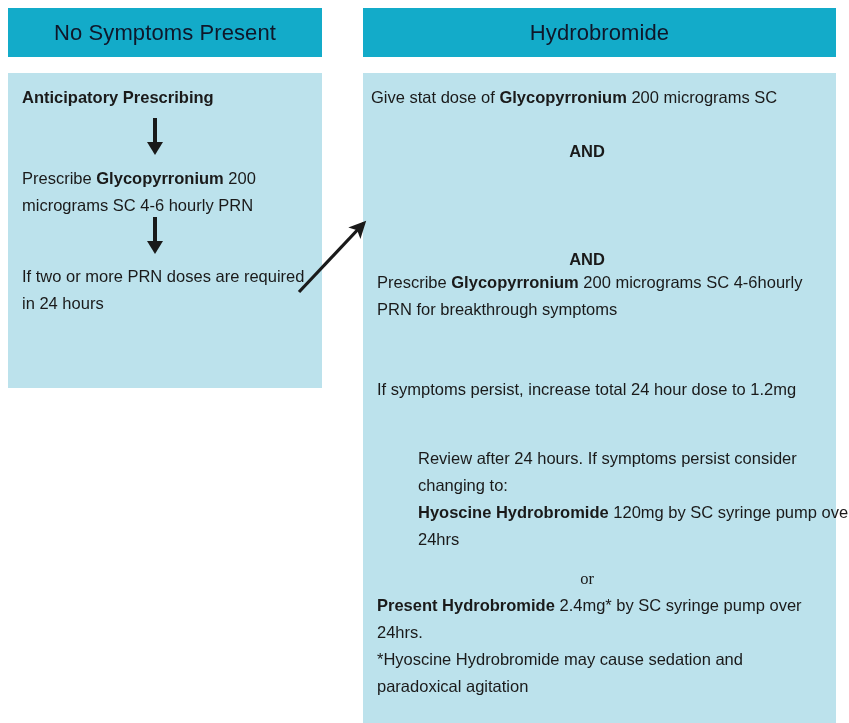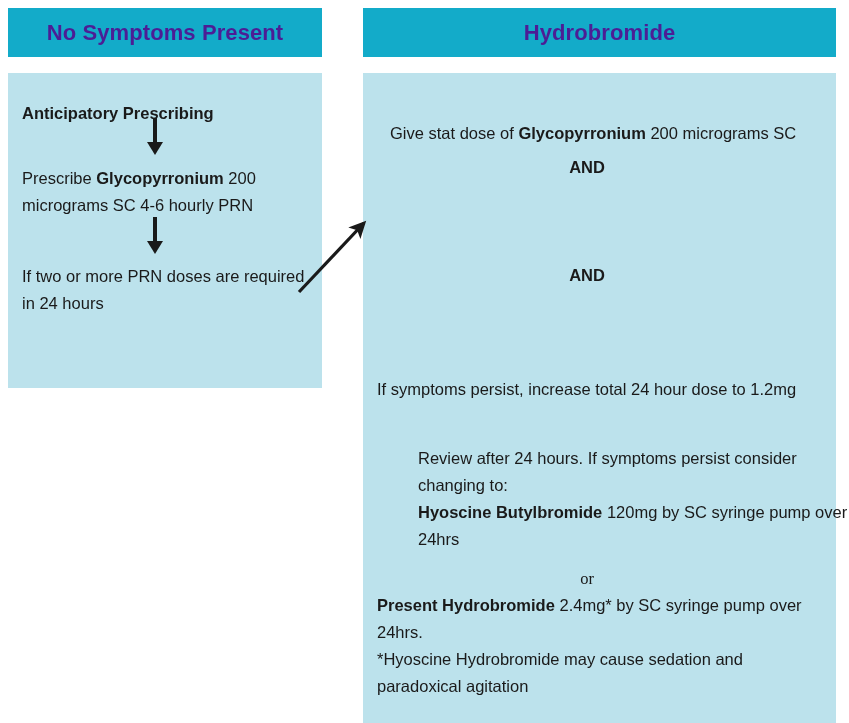--- a/index.html
+++ b/index.html
@@ -37,23 +37,23 @@
     left: 0;
     right: 0;
     height: 49px;
     background: #13abc9;
     display: flex;
     align-items: center;
     justify-content: center;
     box-sizing: border-box;
   }
   .panel-header-text {
-    color: #4c1d95;
+    color: #0f172a;
     font-size: 22px;
-    font-weight: bold;
+    font-weight: normal;
     letter-spacing: 0.1px;
     line-height: 1;
     white-space: nowrap;
   }
 
   
   .panel-body {
     position: absolute;
     left: 0;
     right: 0;
@@ -72,33 +72,33 @@
 
   
   .text-block {
     position: absolute;
     box-sizing: border-box;
     font-size: 16.5px;
     line-height: 27px;
     color: #1a1a1a;
     white-space: pre-wrap;
   }
-  .text-block.bold   { font-weight: bold; margin-top: 16px; }
+  .text-block.bold   { font-weight: bold; }
   .text-block.center { text-align: center; }
 
   .rich { display: inline; }
   .rich b { font-weight: bold; }
 
   
   .lt-anticipatory { left: 14px; top: 11px;  width: 290px; }
   .lt-prescribe    { left: 14px; top: 92px;  width: 296px; }
   .lt-iftwo        { left: 14px; top: 190px; width: 296px; }
 
   
-  .rt-stat      { left: 27px; top: 11px;  width: 440px; margin-top: 36px; }
+  .rt-stat      { left: 8px; top: 11px;  width: 440px; }
   .rt-and1      { left: 14px; top: 65px;  width: 420px; }
   .rt-prescribe { left: 14px; top: 119px; width: 450px; }
   .rt-and2      { left: 14px; top: 173px; width: 420px; }
   .rt-prescribe2{ left: 14px; top: 196px; width: 450px; }
   .rt-persist   { left: 14px; top: 303px; width: 450px; }
   .rt-review    { left: 14px; top: 372px; width: 450px; margin-left: 41px; }
   .rt-or        { left: 14px; top: 492px; width: 420px; font-family: Liberation Serif, serif; }
   .rt-hyo       { left: 14px; top: 519px; width: 450px; }
 
   
@@ -176,24 +176,25 @@
     <div class="panel-body">
       <div class="body-inner">
 
         <div class="text-block rt-stat"><span class="rich">Give stat dose of <b>Glycopyrronium</b> 200 micrograms SC</span></div>
 
         <div class="text-block bold center rt-and1">AND</div>
 
 
         <div class="text-block bold center rt-and2">AND</div>
 
+        <div class="text-block rt-prescribe2"><span class="rich">Prescribe <b>Glycopyrronium</b> 200 micrograms SC 4-6hourly PRN for breakthrough symptoms</span></div>
 
         <div class="text-block rt-persist">If symptoms persist, increase total 24 hour dose to 1.2mg</div>
 
-        <div class="text-block rt-review"><span class="rich">Review after 24 hours. If symptoms persist consider changing to:<br><b>Hyoscine Butylbromide</b> 120mg by SC syringe pump over 24hrs</span></div>
+        <div class="text-block rt-review"><span class="rich">Review after 24 hours. If symptoms persist consider changing to:<br><b>Hyoscine Hydrobromide</b> 120mg by SC syringe pump over 24hrs</span></div>
 
         <div class="text-block center rt-or">or</div>
 
         <div class="text-block rt-hyo"><span class="rich"><b>Present Hydrobromide</b> 2.4mg* by SC syringe pump over 24hrs.<br>*Hyoscine Hydrobromide may cause sedation and paradoxical agitation</span></div>
 
       </div>
     </div>
   </div>
 
   <svg class="arrow-diag" x="0" y="0" width="849" height="723" viewBox="0 0 849 723" style="left:0; top:0;">

